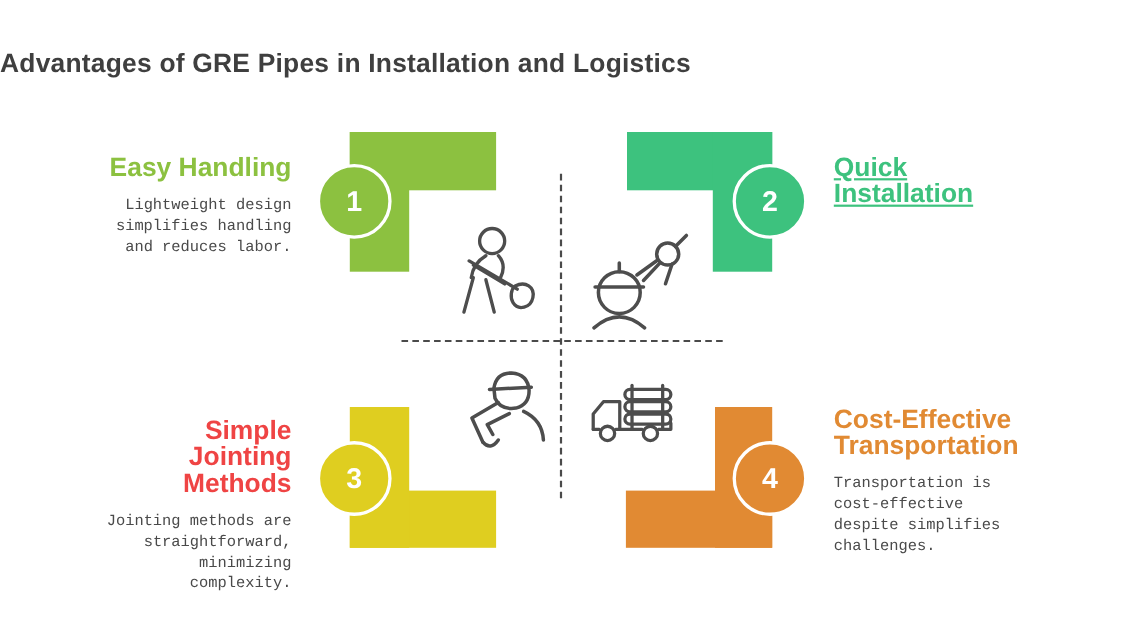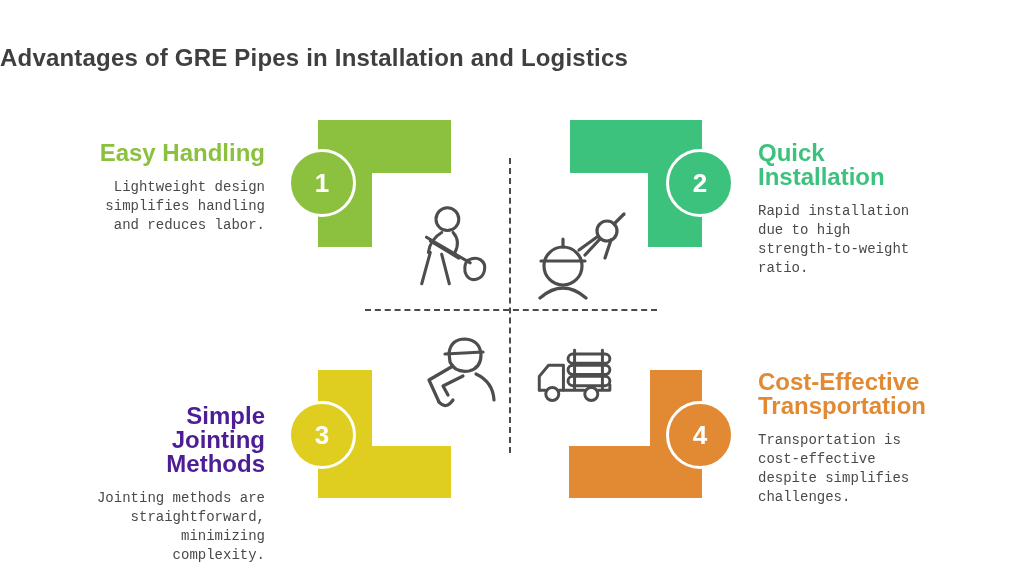--- a/index.html
+++ b/index.html
@@ -67,22 +67,22 @@
   .tb-q2 { left: 758px; top: 141px; width: 175px; }
   .tb-q3 { left: 95px;  top: 380px; width: 170px; }
   .tb-q4 { left: 758px; top: 370px; width: 178px; }
   .heading {
     font-size: 24px;
     font-weight: bold;
     line-height: 24px;
     margin-bottom: 13px;
   }
   .h-green  { color: #8CC140; }
-  .h-teal   { color: #3DC27E; }
-  .h-yellow { color: #4c1d95; margin-top: 24px; }
+  .h-teal   { color: #3DC27E; text-decoration: underline; }
+  .h-yellow { color: #ef4444; }
   .h-orange { color: #E18A33; }
   .body-text {
     font-size: 14px;
     line-height: 19px;
     color: #4a4a4a;
     font-family: Liberation Mono, monospace;
   }
   
   .icon { position: absolute; }
   .icon svg { display: block; }
@@ -111,21 +111,20 @@
     <div class="body-text">Lightweight design simplifies handling and reduces labor.</div>
   </div>
 
   <div class="bar q2-h"></div>
   <div class="bar q2-v"></div>
   <div class="num-circle num-2">
     <span>2</span>
   </div>
   <div class="text-block tb-left tb-q2">
     <div class="heading h-teal">Quick Installation</div>
-    <div class="body-text">Rapid installation due to high strength-to-weight ratio.</div>
   </div>
 
   <div class="bar q3-h"></div>
   <div class="bar q3-v"></div>
   <div class="num-circle num-3">
     <span>3</span>
   </div>
   <div class="text-block tb-right tb-q3">
     <div class="heading h-yellow">Simple Jointing Methods</div>
     <div class="body-text">Jointing methods are straightforward, minimizing complexity.</div>

